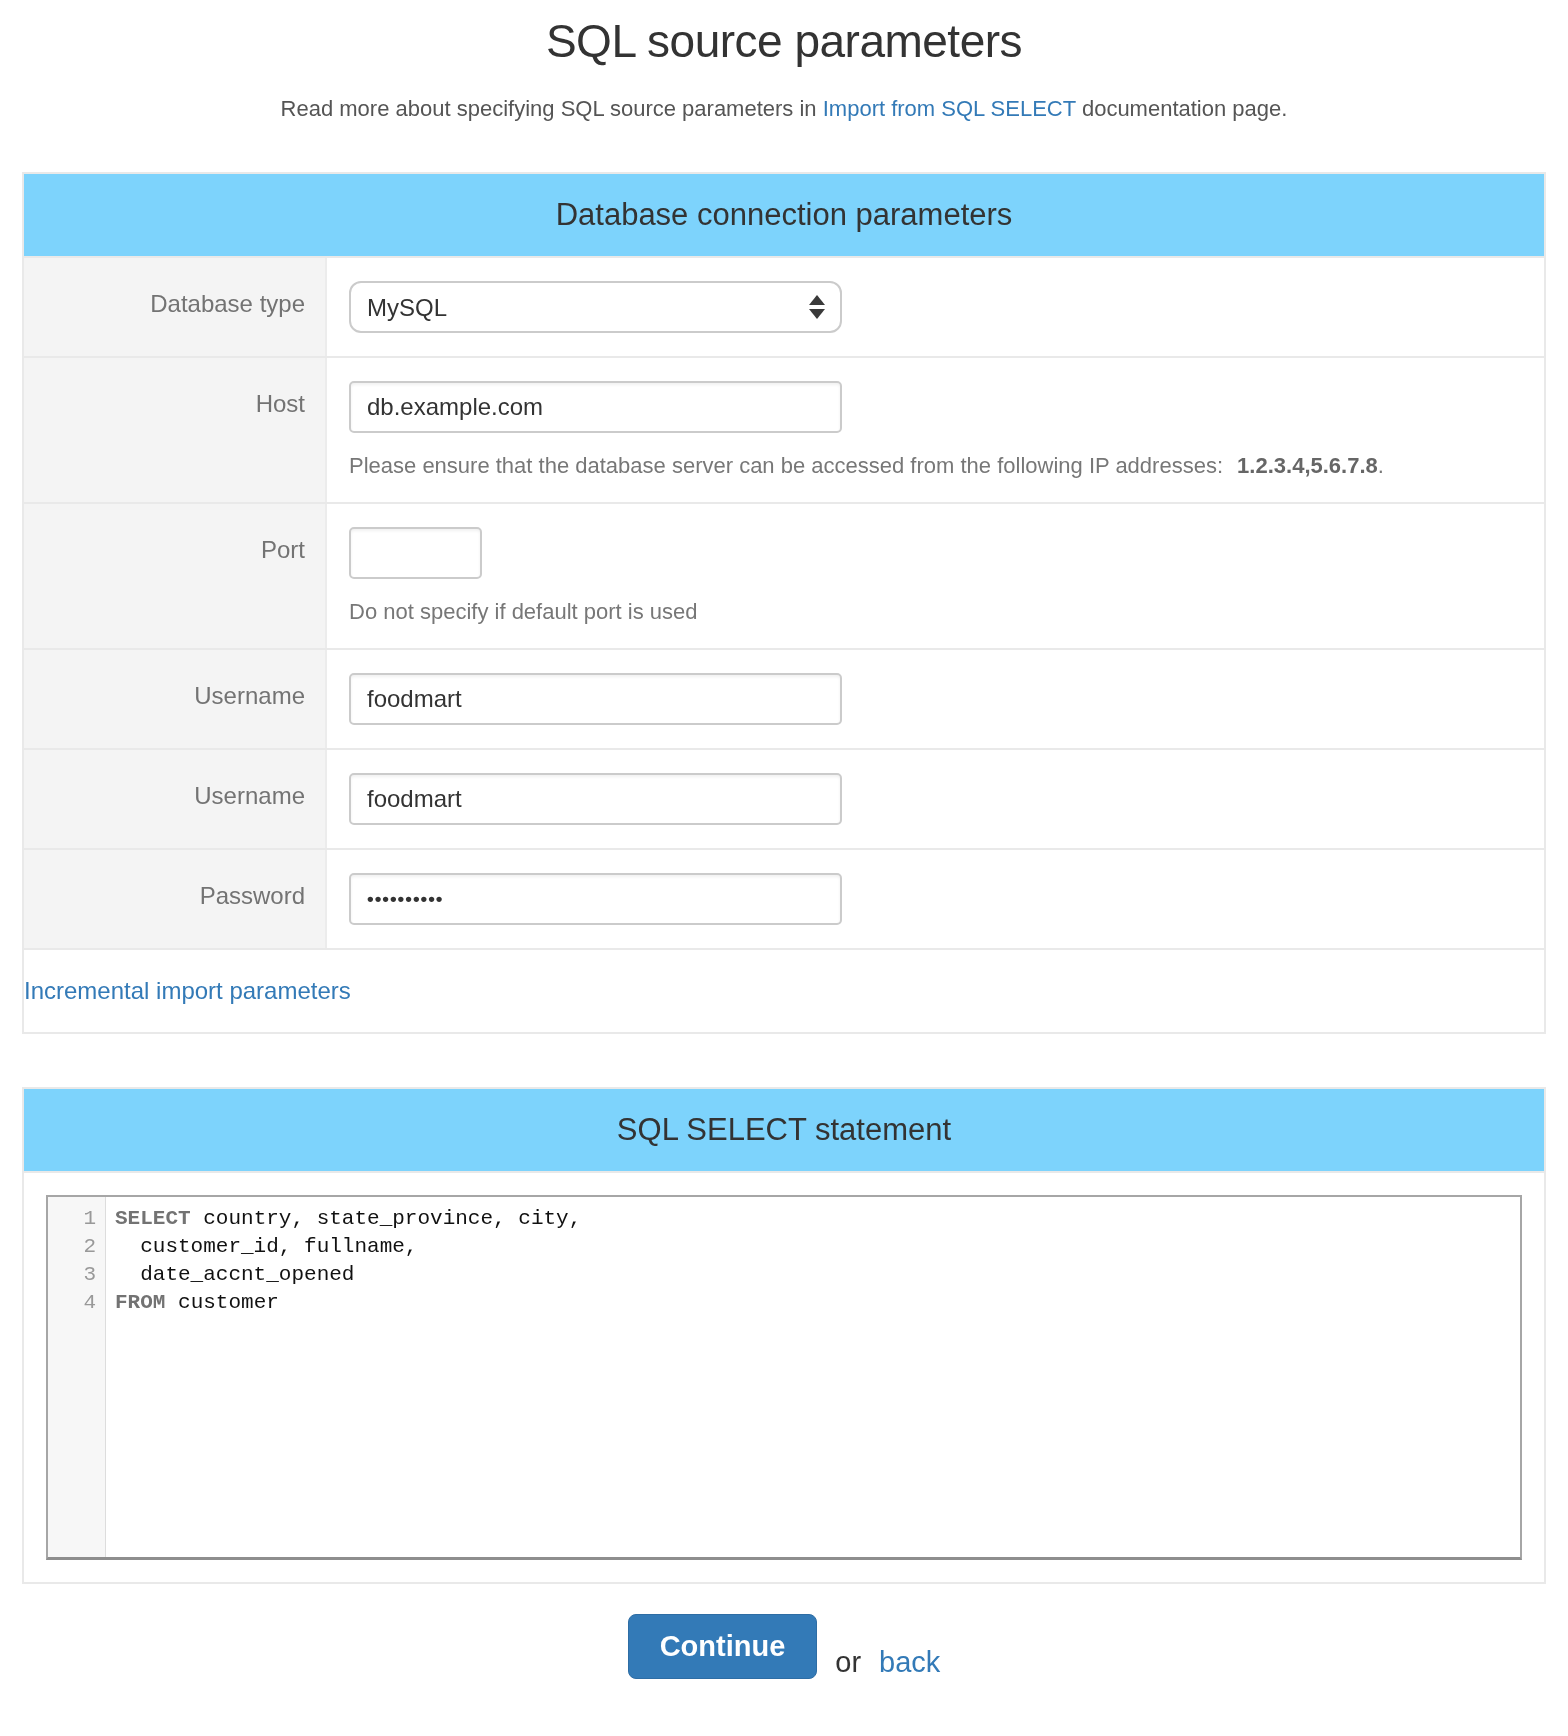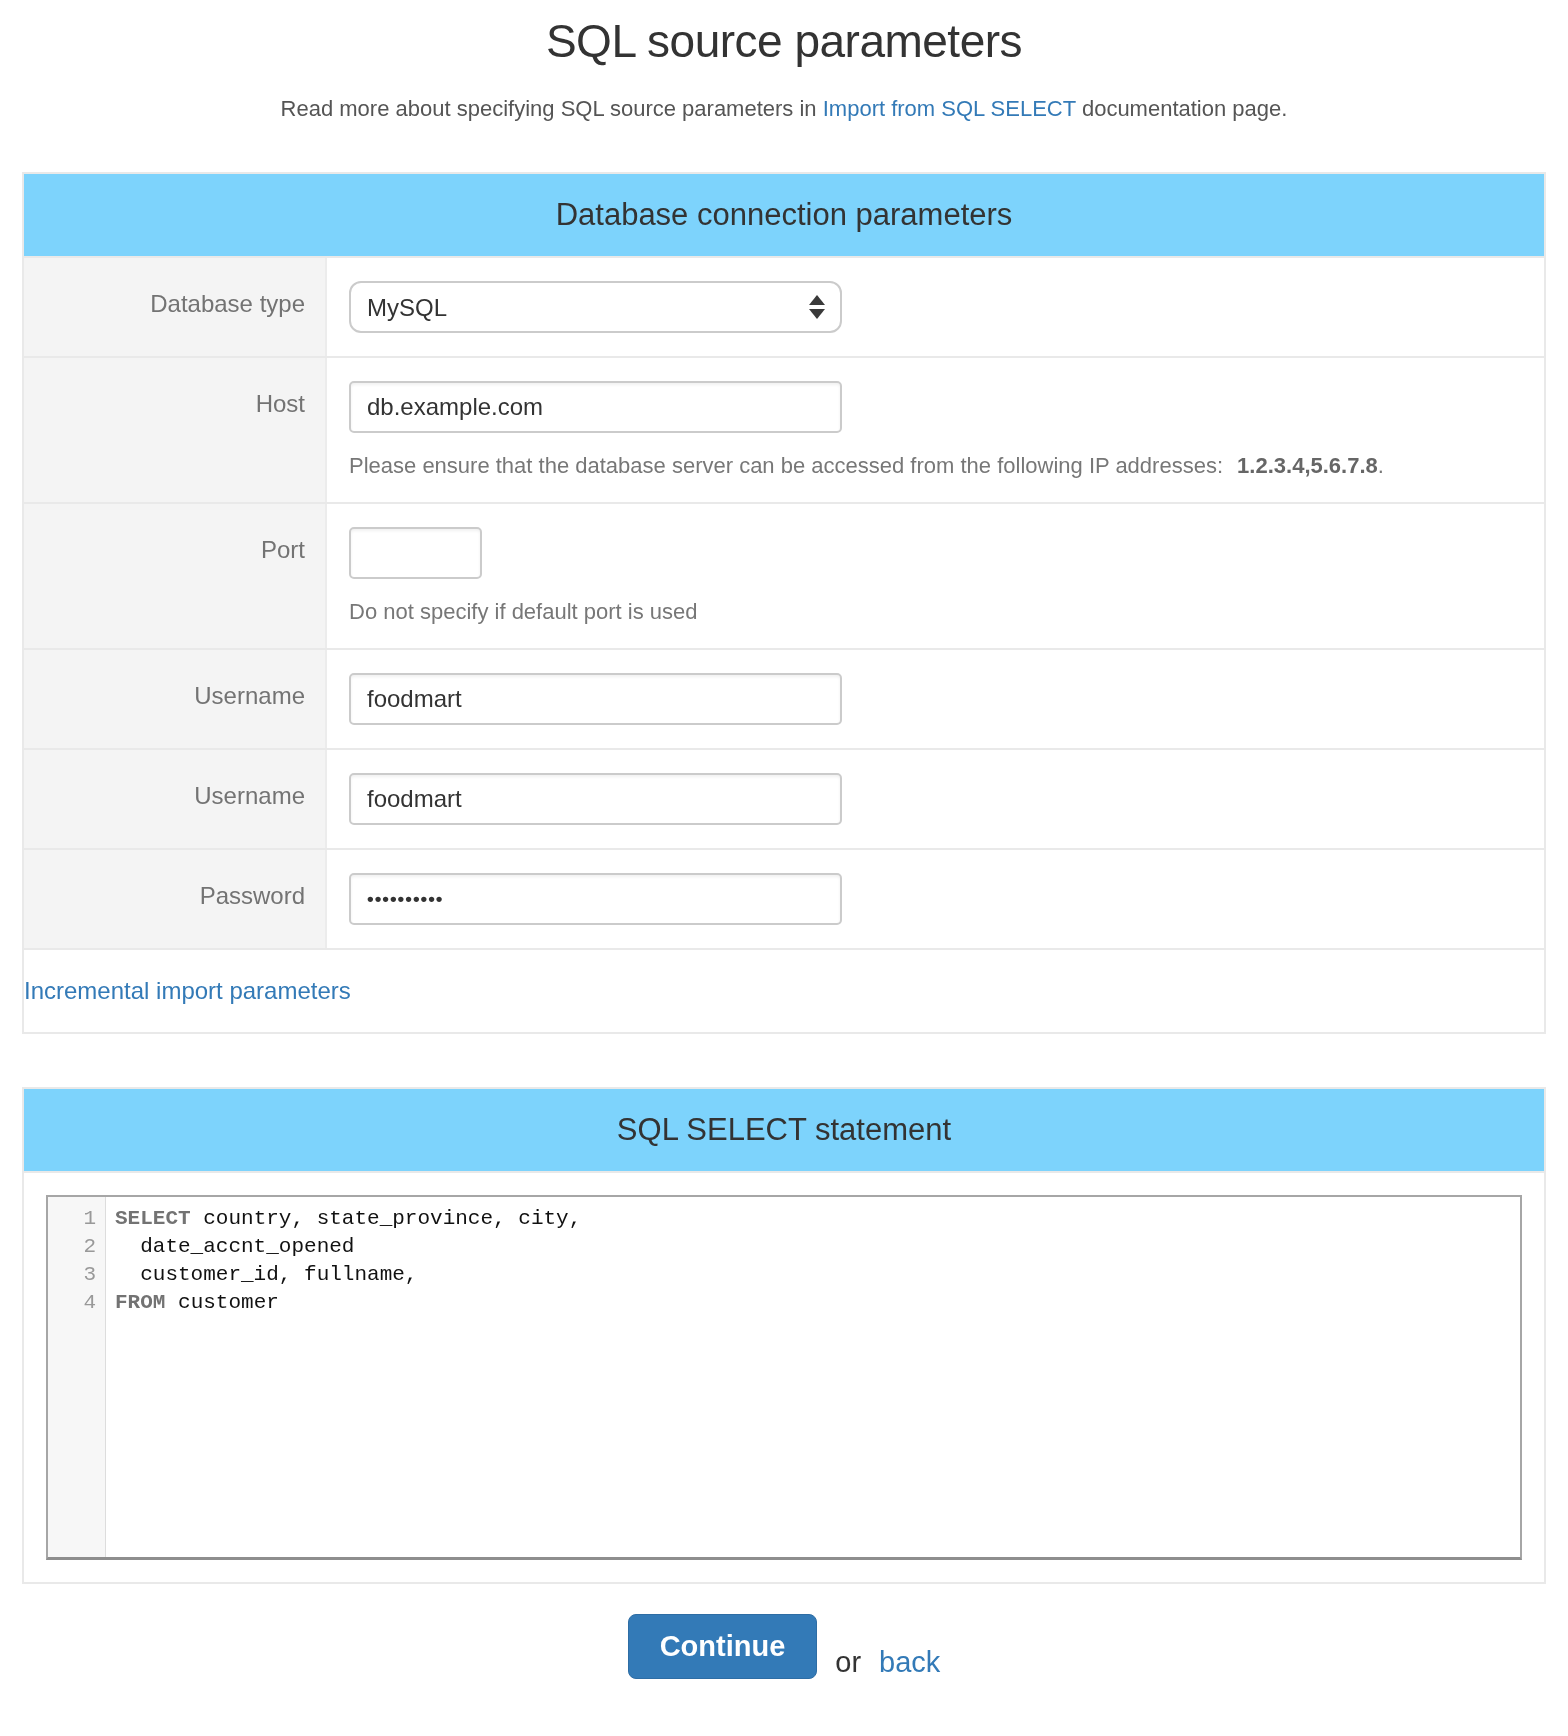--- a/index.html
+++ b/index.html
@@ -239,22 +239,22 @@
   <div class="editor-wrap">
     <div class="sql-editor">
       <div class="editor-gutter">
         <div class="line-number">1</div>
         <div class="line-number">2</div>
         <div class="line-number">3</div>
         <div class="line-number">4</div>
       </div>
       <div class="code-area">
         <div class="code-line"><span class="tok-keyword">SELECT</span><span> country, state_province, city,</span></div>
+        <div class="code-line"><span class="tok-keyword"></span><span>  customer_id, fullname,</span></div>
         <div class="code-line"><span class="tok-keyword"></span><span>  date_accnt_opened</span></div>
-        <div class="code-line"><span class="tok-keyword"></span><span>  customer_id, fullname,</span></div>
         <div class="code-line"><span class="tok-keyword">FROM</span><span> customer</span></div>
       </div>
     </div>
   </div>
 </div>
 
 <div class="footer-actions">
   <button class="btn-continue">Continue</button>
   <span class="or-text">or</span>
   <a class="link back-link" href="#">back</a>

